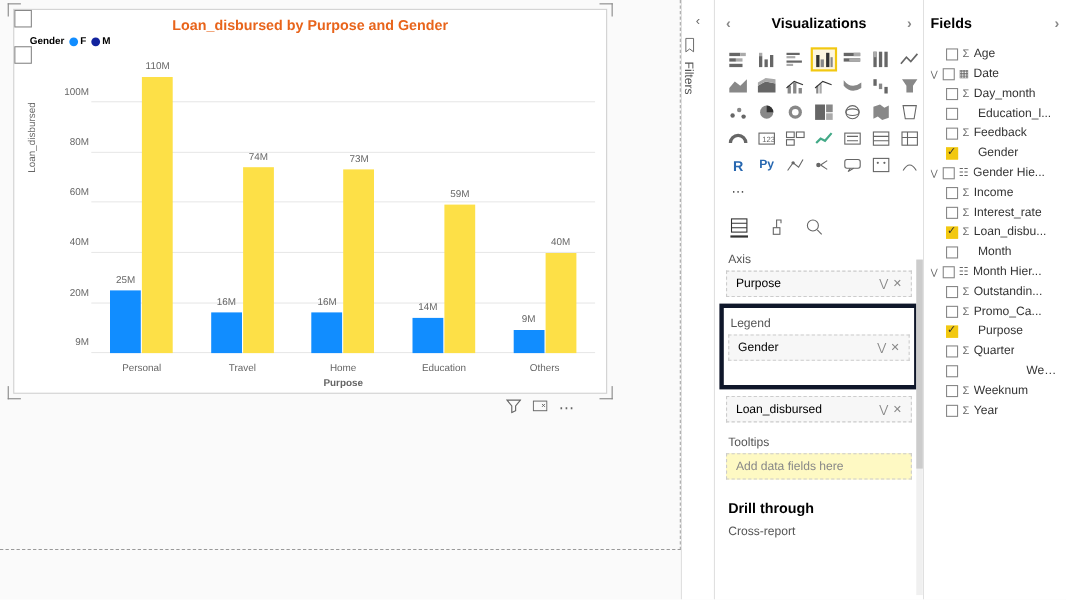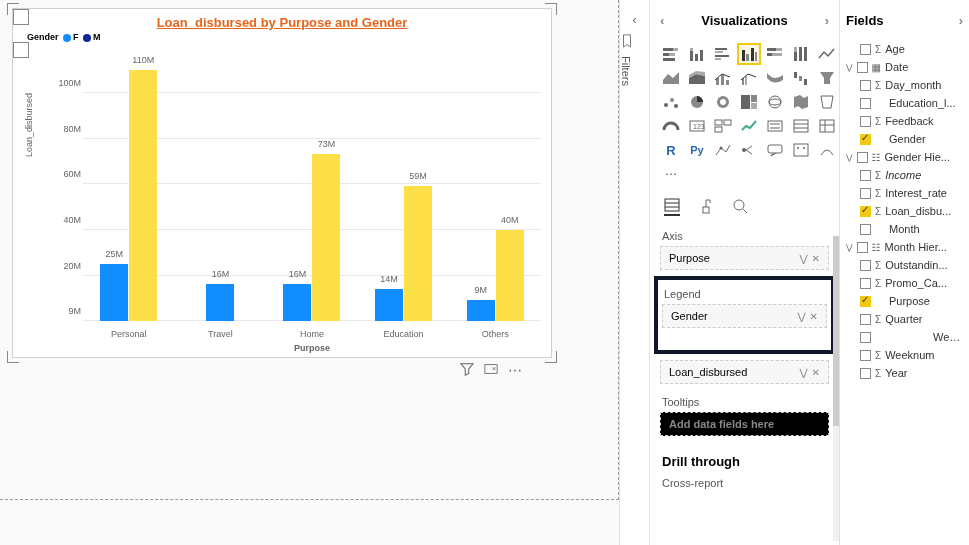--- a/index.html
+++ b/index.html
@@ -5,21 +5,21 @@
 * { box-sizing: border-box; margin: 0; padding: 0; font-family: 'Segoe UI', sans-serif; }
 body { width: 969px; height: 545px; background: #fff; overflow: hidden; display: flex; }
 .canvas-area { flex: 1; position: relative; background: #fafafa; }
 .dotted-border { position: absolute; top: 0; left: 0; right: 0; bottom: 45px; border-right: 1px dashed #999; border-bottom: 1px dashed #999; }
 .chart-visual { position: absolute; top: 8px; left: 12px; width: 540px; height: 350px; background: #fff; border: 1px solid #d0d0d0; }
 .chart-visual::before, .chart-visual::after { content: ''; position: absolute; width: 14px; height: 14px; border: 1px solid #888; background: #fff; }
 .corner-tl { position: absolute; top: -6px; left: -6px; width: 12px; height: 12px; border: 1px solid #888; border-right: none; border-bottom: none; }
 .corner-tr { position: absolute; top: -6px; right: -6px; width: 12px; height: 12px; border: 1px solid #888; border-left: none; border-bottom: none; }
 .corner-bl { position: absolute; bottom: -6px; left: -6px; width: 12px; height: 12px; border: 1px solid #888; border-right: none; border-top: none; }
 .corner-br { position: absolute; bottom: -6px; right: -6px; width: 12px; height: 12px; border: 1px solid #888; border-left: none; border-top: none; }
-.chart-title { text-align: center; color: #e8641b; font-size: 13px; font-weight: 600; padding: 6px 0 2px; text-decoration: underline; }
+.chart-title { text-align: center; color: #e8641b; font-size: 13px; font-weight: 600; padding: 6px 0 2px; }
 .legend-row { font-size: 9px; padding-left: 14px; font-weight: 600; }
 .legend-dot { display: inline-block; width: 8px; height: 8px; border-radius: 50%; vertical-align: middle; margin: 0 2px; }
 .plot-area { position: absolute; top: 38px; left: 36px; right: 10px; bottom: 36px; }
 .y-axis { position: absolute; left: 0; top: 0; bottom: 0; width: 34px; }
 .y-tick { position: absolute; right: 2px; font-size: 9px; color: #666; transform: translateY(-50%); }
 .y-label { position: absolute; left: -20px; top: 50%; transform: rotate(-90deg) translateX(50%); transform-origin: left center; font-size: 9px; color: #666; white-space: nowrap; }
 .grid-line { position: absolute; left: 34px; right: 0; height: 1px; background: #e8e8e8; }
 .bars { position: absolute; left: 34px; right: 0; bottom: 0; top: 0; display: flex; }
 .bar-group { flex: 1; display: flex; align-items: flex-end; justify-content: center; gap: 1px; position: relative; }
 .bar { width: 28px; position: relative; }
@@ -36,21 +36,21 @@
 .filters-rail .rot { writing-mode: vertical-rl; font-size: 11px; color: #555; margin-top: 8px; }
 
 .viz-panel { width: 190px; border-left: 1px solid #e0e0e0; background: #fff; padding: 0 10px; overflow: hidden; position: relative; }
 .panel-header { display: flex; align-items: center; justify-content: space-between; height: 40px; font-size: 13px; font-weight: 600; }
 .viz-icons { display: grid; grid-template-columns: repeat(7, 22px); gap: 4px; margin: 4px 0 8px; }
 .viz-icons div { width: 22px; height: 20px; display: flex; align-items: center; justify-content: center; color: #555; cursor: pointer; font-size: 12px; }
 .viz-icons div.selected { outline: 2px solid #f2c811; outline-offset: -1px; background: #fdf6e0; }
 .tabs-row { display: flex; gap: 18px; padding: 6px 4px 10px; font-size: 16px; color: #666; }
 .field-section-label { font-size: 11px; color: #555; padding: 4px 2px; }
 .field-well { border: 1px dashed #ccc; background: #f7f7f7; font-size: 11px; padding: 5px 8px; display: flex; justify-content: space-between; align-items: center; margin-bottom: 8px; }
-.field-well.empty { background: #000000; color: #888; font-weight: bold; }
+.field-well.empty { background: #fef9c3; color: #888; }
 .well-icons { color: #888; font-size: 10px; display: flex; gap: 4px; }
 .legend-highlight { border: 4px solid #0f172a; padding: 4px 4px 20px 4px; margin: -2px -6px 6px -6px; }
 .drill-header { font-size: 13px; font-weight: 600; padding: 10px 2px 6px; }
 .sub-label { font-size: 11px; color: #555; padding: 2px; }
 .scroll-track { position: absolute; right: 0; top: 236px; bottom: 4px; width: 6px; background: #f0f0f0; }
 .scroll-thumb { position: absolute; top: 0; width: 6px; height: 190px; background: #ccc; }
 
 .fields-panel { width: 130px; border-left: 1px solid #e0e0e0; background: #fff; padding: 0 6px; overflow: hidden; }
 .search-box { border: 1px solid #ddd; padding: 4px 6px; font-size: 11px; display: flex; align-items: center; gap: 4px; margin-bottom: 4px; }
 .field-item { display: flex; align-items: center; gap: 4px; font-size: 11px; color: #333; padding: 3px 0; cursor: pointer; white-space: nowrap; overflow: hidden; }
@@ -100,20 +100,23 @@
               <div class="bar-label">25M</div>
             </div>
             <div class="bar bar-m" style="height: 91.6667%;">
               <div class="bar-label">110M</div>
             </div>
           </div>
           <div class="bar-group">
             <div class="bar bar-f" style="height: 13.3333%;">
               <div class="bar-label">16M</div>
             </div>
+            <div class="bar bar-m" style="height: 61.6667%;">
+              <div class="bar-label">74M</div>
+            </div>
           </div>
           <div class="bar-group">
             <div class="bar bar-f" style="height: 13.3333%;">
               <div class="bar-label">16M</div>
             </div>
             <div class="bar bar-m" style="height: 60.8333%;">
               <div class="bar-label">73M</div>
             </div>
           </div>
           <div class="bar-group">
@@ -497,21 +500,21 @@
       <div class="field-item">
         <span class="caret">⋁</span>
         <span class="checkbox"></span>
         <span class="table-icon">☷</span>
         <span style="overflow: hidden; text-overflow: ellipsis;">Gender Hie...</span>
       </div>
       <div class="field-item">
         <span style="width: 10px; flex-shrink: 0;"></span>
         <span class="checkbox"></span>
         <span class="sigma">Σ</span>
-        <span style="overflow: hidden; text-overflow: ellipsis; font-style: italic;">Income</span>
+        <span style="overflow: hidden; text-overflow: ellipsis;">Income</span>
       </div>
       <div class="field-item">
         <span style="width: 10px; flex-shrink: 0;"></span>
         <span class="checkbox"></span>
         <span class="sigma">Σ</span>
         <span style="overflow: hidden; text-overflow: ellipsis;">Interest_rate</span>
       </div>
       <div class="field-item">
         <span style="width: 10px; flex-shrink: 0;"></span>
         <span class="checkbox checked"></span>

